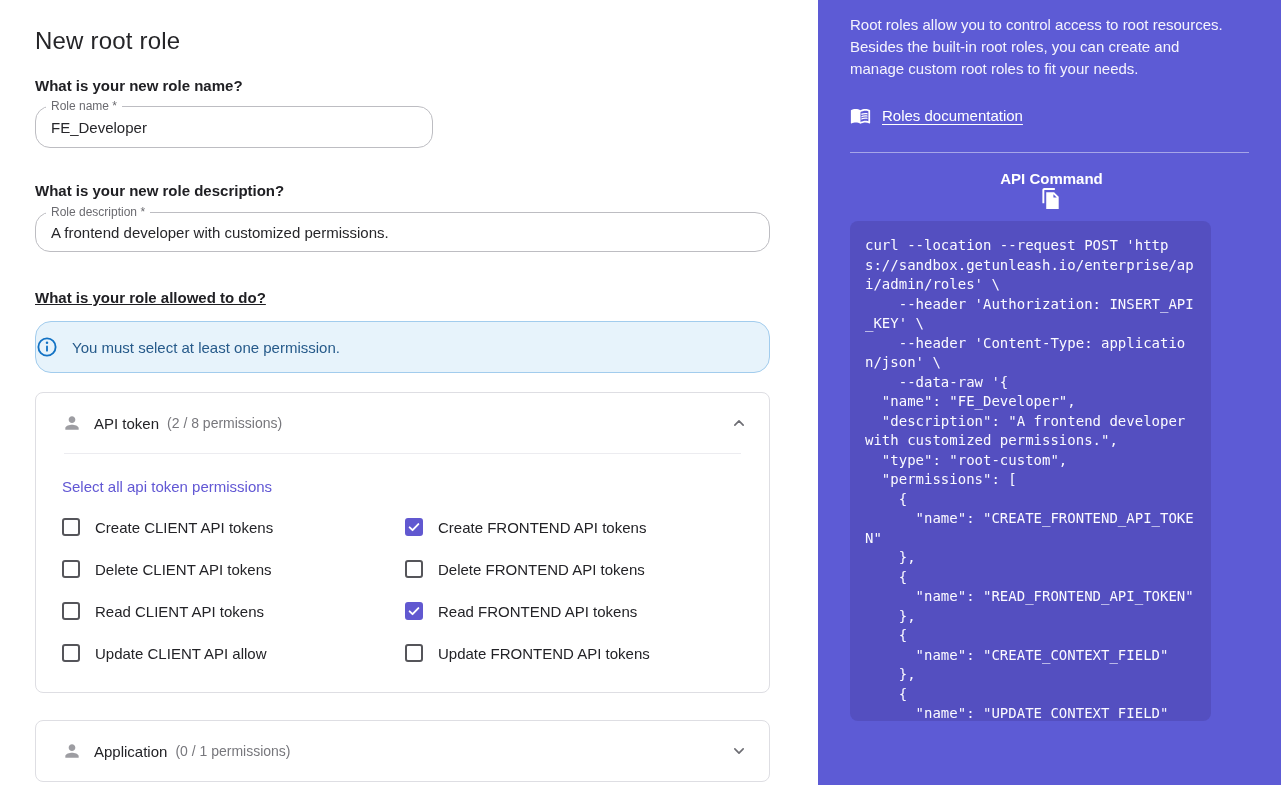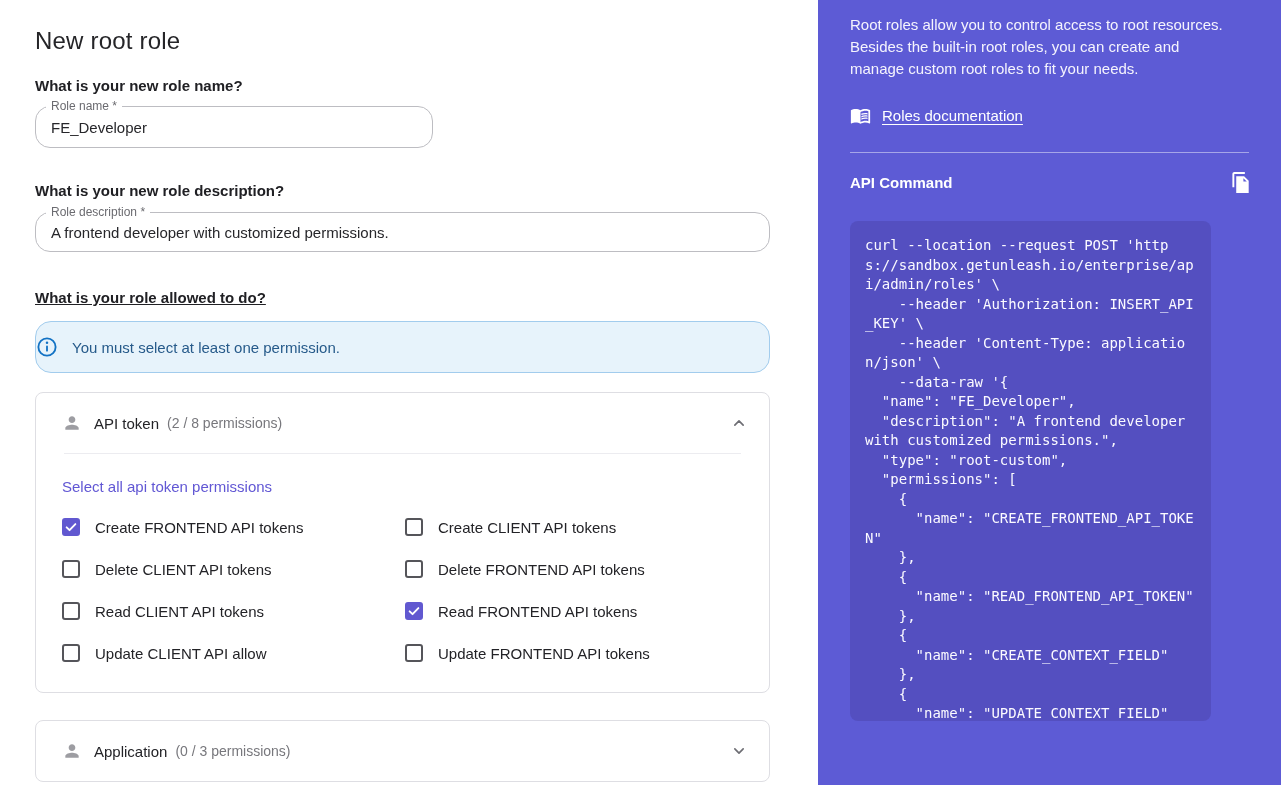--- a/index.html
+++ b/index.html
@@ -158,20 +158,21 @@
   }
   .side-divider {
     border: 0;
     border-top: 1px solid rgba(255,255,255,.45);
     margin: 26px 4px 0 0;
   }
   .cmd-row {
     margin-top: 17px;
     display: flex; align-items: center; justify-content: space-between;
     height: 24px;
+    flex-direction: column;
   }
   .cmd-title { font-size: 15px; font-weight: 700; color: #fff; }
   .copy-btn {
     border: 0; background: transparent; padding: 0;
     cursor: pointer; display: flex;
   }
   .code-block {
     margin-top: 27px;
     width: 361px; height: 500px;
     background: #544fc0;
@@ -229,30 +230,30 @@
       <span class="spacer"></span>
       <svg width="20" height="20" viewBox="0 0 24 24">
           <path d="M7 14.5l5-5 5 5" fill="none" stroke="#6e6e74" stroke-width="2" stroke-linecap="round" stroke-linejoin="round"></path>
         </svg>
     </header>
     <hr class="perm-divider">
     <div class="perm-body">
       <a class="select-all">Select all api token permissions</a>
       <div class="checkbox-grid">
           <label class="cb-item">
+            <span class="cb-box"></span>
+            <span class="cb-label">Create CLIENT API tokens</span>
+          </label>
+          <label class="cb-item">
             <span class="cb-box checked">
               <svg viewBox="0 0 24 24">
                 <path d="M4.5 12.5l5 5L19.5 7" fill="none" stroke="#fff" stroke-width="3.2" stroke-linecap="round" stroke-linejoin="round"></path>
               </svg>
             </span>
             <span class="cb-label">Create FRONTEND API tokens</span>
-          </label>
-          <label class="cb-item">
-            <span class="cb-box"></span>
-            <span class="cb-label">Create CLIENT API tokens</span>
           </label>
           <label class="cb-item">
             <span class="cb-box"></span>
             <span class="cb-label">Delete CLIENT API tokens</span>
           </label>
           <label class="cb-item">
             <span class="cb-box"></span>
             <span class="cb-label">Delete FRONTEND API tokens</span>
           </label>
           <label class="cb-item">
@@ -280,21 +281,21 @@
   </section>
 
   <section class="perm-card card-app">
     <header class="perm-header">
       <span class="person">
         <svg width="20" height="20" viewBox="0 0 24 24">
             <path fill="#9d9da2" d="M12 12c2.21 0 4-1.79 4-4s-1.79-4-4-4-4 1.79-4 4 1.79 4 4 4zm0 2c-2.67 0-8 1.34-8 4v2h16v-2c0-2.66-5.33-4-8-4z"></path>
           </svg>
       </span>
       <span class="perm-title">Application</span>
-      <span class="perm-count">(0 / 3 permissions)</span>
+      <span class="perm-count">(0 / 1 permissions)</span>
       <span class="spacer"></span>
       <svg width="20" height="20" viewBox="0 0 24 24">
           <path d="M7 9.5l5 5 5-5" fill="none" stroke="#6e6e74" stroke-width="2" stroke-linecap="round" stroke-linejoin="round"></path>
         </svg>
     </header>
   </section>
 </div>
 
 <aside class="side-panel">
   <p class="side-desc">Root roles allow you to control access to root resources. Besides the built-in root roles, you can create and manage custom root roles to fit your needs.</p>

